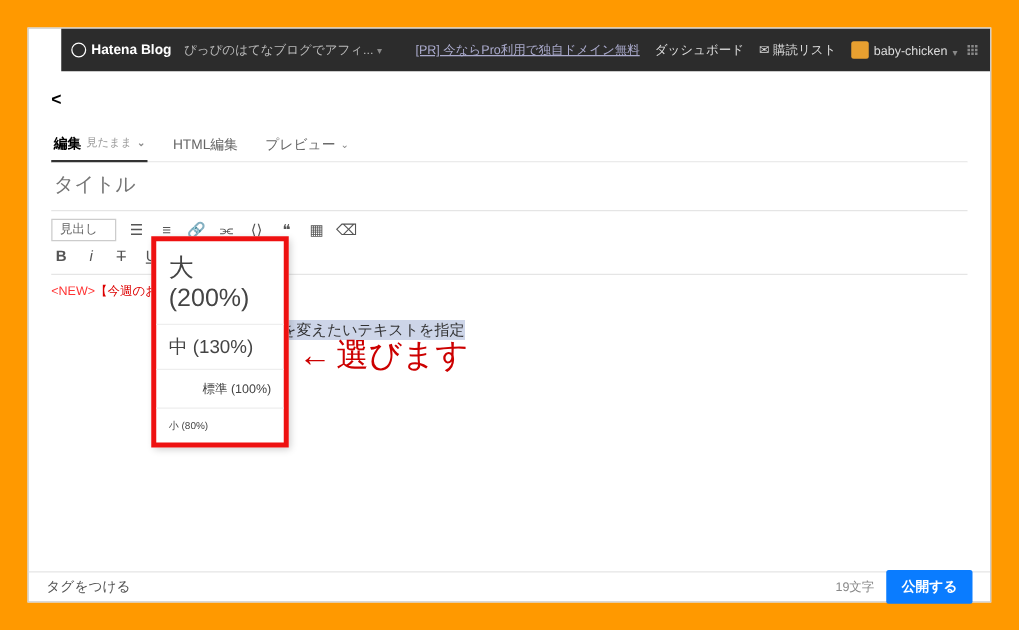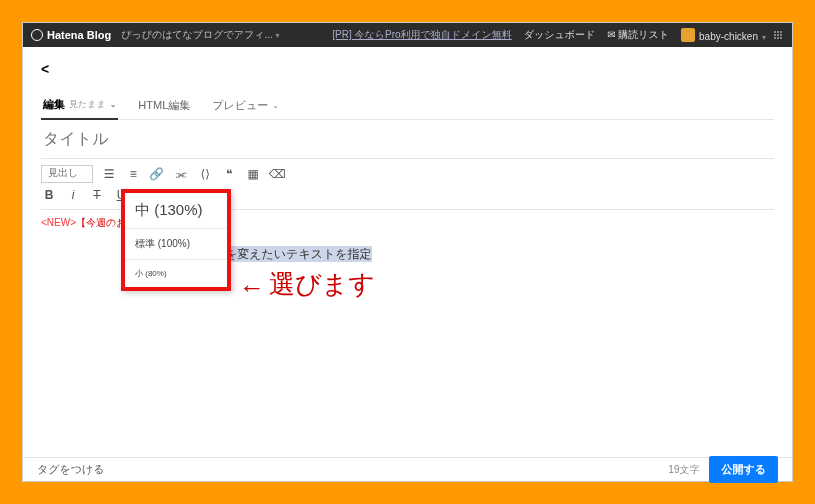--- a/index.html
+++ b/index.html
@@ -1,18 +1,18 @@
 <!DOCTYPE html>
 <html><head>
 <meta charset="utf-8">
 <style>
 * { margin: 0; padding: 0; box-sizing: border-box; }
 body { font-family: "Hiragino Kaku Gothic Pro", Meiryo, sans-serif; background: #ff9900; width: 815px; height: 504px; padding: 22px; font-size: 12px; }
 .frame { background: #fff; width: 100%; height: 100%; display: flex; flex-direction: column; border: 1px solid #ccc; position: relative; }
-.topbar { background: #2c2c2c; height: 24px; color: #fff; display: flex; align-items: center; padding: 0 8px; font-size: 11px; }
+.topbar { background: #2c2c2c; height: 34px; color: #fff; display: flex; align-items: center; padding: 0 8px; font-size: 11px; margin-left: 26px; }
 .brand { display: flex; align-items: center; gap: 4px; font-weight: bold; }
 .brand-logo { width: 12px; height: 12px; border: 1.5px solid #fff; border-radius: 50%; display: inline-block; }
 .topbar .blog-name { margin-left: 10px; color: #bbb; font-size: 10px; }
 .topbar .spacer { flex: 1; }
 .topbar a { color: #aac; text-decoration: underline; font-size: 10px; margin-right: 12px; }
 .topbar .navlink { color: #ddd; margin-right: 12px; font-size: 10px; text-decoration: none; }
 .topbar .user { display: flex; align-items: flex-end; gap: 4px; font-size: 10px; color: #ddd; }
 .avatar { width: 14px; height: 14px; background: #e8a030; border-radius: 2px; display: inline-block; }
 .grip { width: 10px; display: flex; flex-wrap: wrap; gap: 1px; margin-left: 8px; }
 .grip span { width: 2px; height: 2px; background: #888; }
@@ -33,21 +33,21 @@
 .editor-wrap { display: flex; gap: 0; flex: 1; }
 .leftcol { width: 90px; padding-top: 6px; font-size: 10px; color: #d00; }
 .leftcol .new { color: #f33; }
 .canvas { flex: 1; background: #fff; position: relative; padding: 36px 8px 8px; }
 .highlighted { background: #cdd5e8; color: #333; font-size: 12px; padding: 1px 0; display: inline; }
 .dropdown { position: absolute; left: 98px; top: 166px; width: 110px; background: #fff; border: 4px solid #e11; box-shadow: 2px 2px 6px rgba(0,0,0,0.2); }
 .dropdown .opt { padding: 8px 10px; border-bottom: 1px solid #eee; color: #444; cursor: pointer; }
 .dropdown .opt:last-child { border-bottom: none; }
 .opt-200 { font-size: 20px; }
 .opt-150 { font-size: 15px; }
-.opt-100 { font-size: 10px; }
+.opt-100 { font-size: 10px; text-align: right; }
 .opt-80 { font-size: 8px; }
 .annotation { position: absolute; left: 216px; top: 244px; font-size: 26px; color: #c00; display: flex; align-items: center; gap: 4px; font-family: serif; }
 .footer { border-top: 1px solid #e5e5e5; height: 24px; display: flex; align-items: center; padding: 0 14px; font-size: 11px; color: #555; }
 .footer .spacer { flex: 1; }
 .charcount { font-size: 10px; color: #888; margin-right: 10px; }
 .publish { background: #0a7cff; color: #fff; border: none; padding: 6px 12px; font-size: 11px; font-weight: bold; cursor: pointer; border-radius: 2px; }
 </style>
 </head>
 <body>
 
@@ -137,20 +137,21 @@
         <span class="new">&lt;NEW&gt;</span><span>【今週のお</span>
       </div>
       <div class="canvas">
         <span class="highlighted">フォントサイズを変えたいテキストを指定</span>
       </div>
     </div>
 
   </div>
 
   <div class="dropdown">
+    <div class="opt opt-200">大 (200%)</div>
     <div class="opt opt-150">中 (130%)</div>
     <div class="opt opt-100">標準 (100%)</div>
     <div class="opt opt-80">小 (80%)</div>
   </div>
 
   <div class="annotation">
     <span>←</span>
     <span>選びます</span>
   </div>
 

